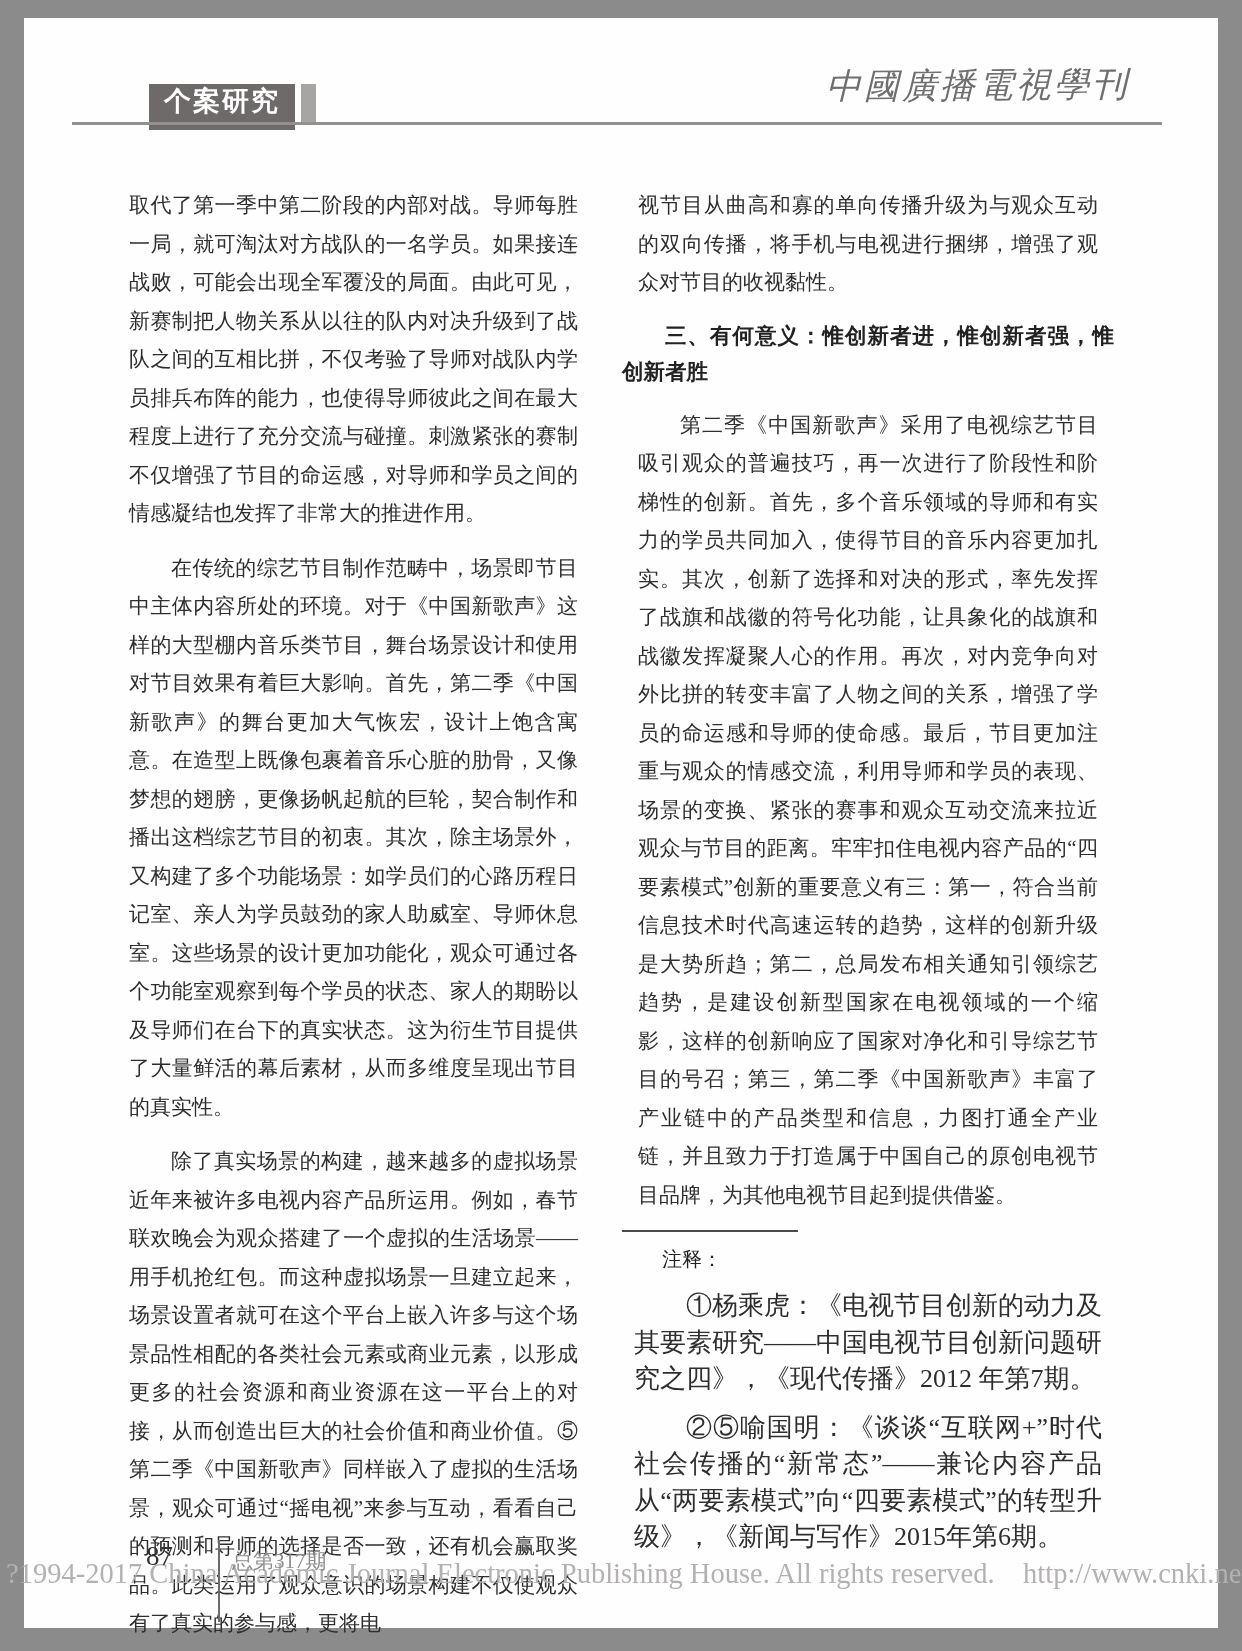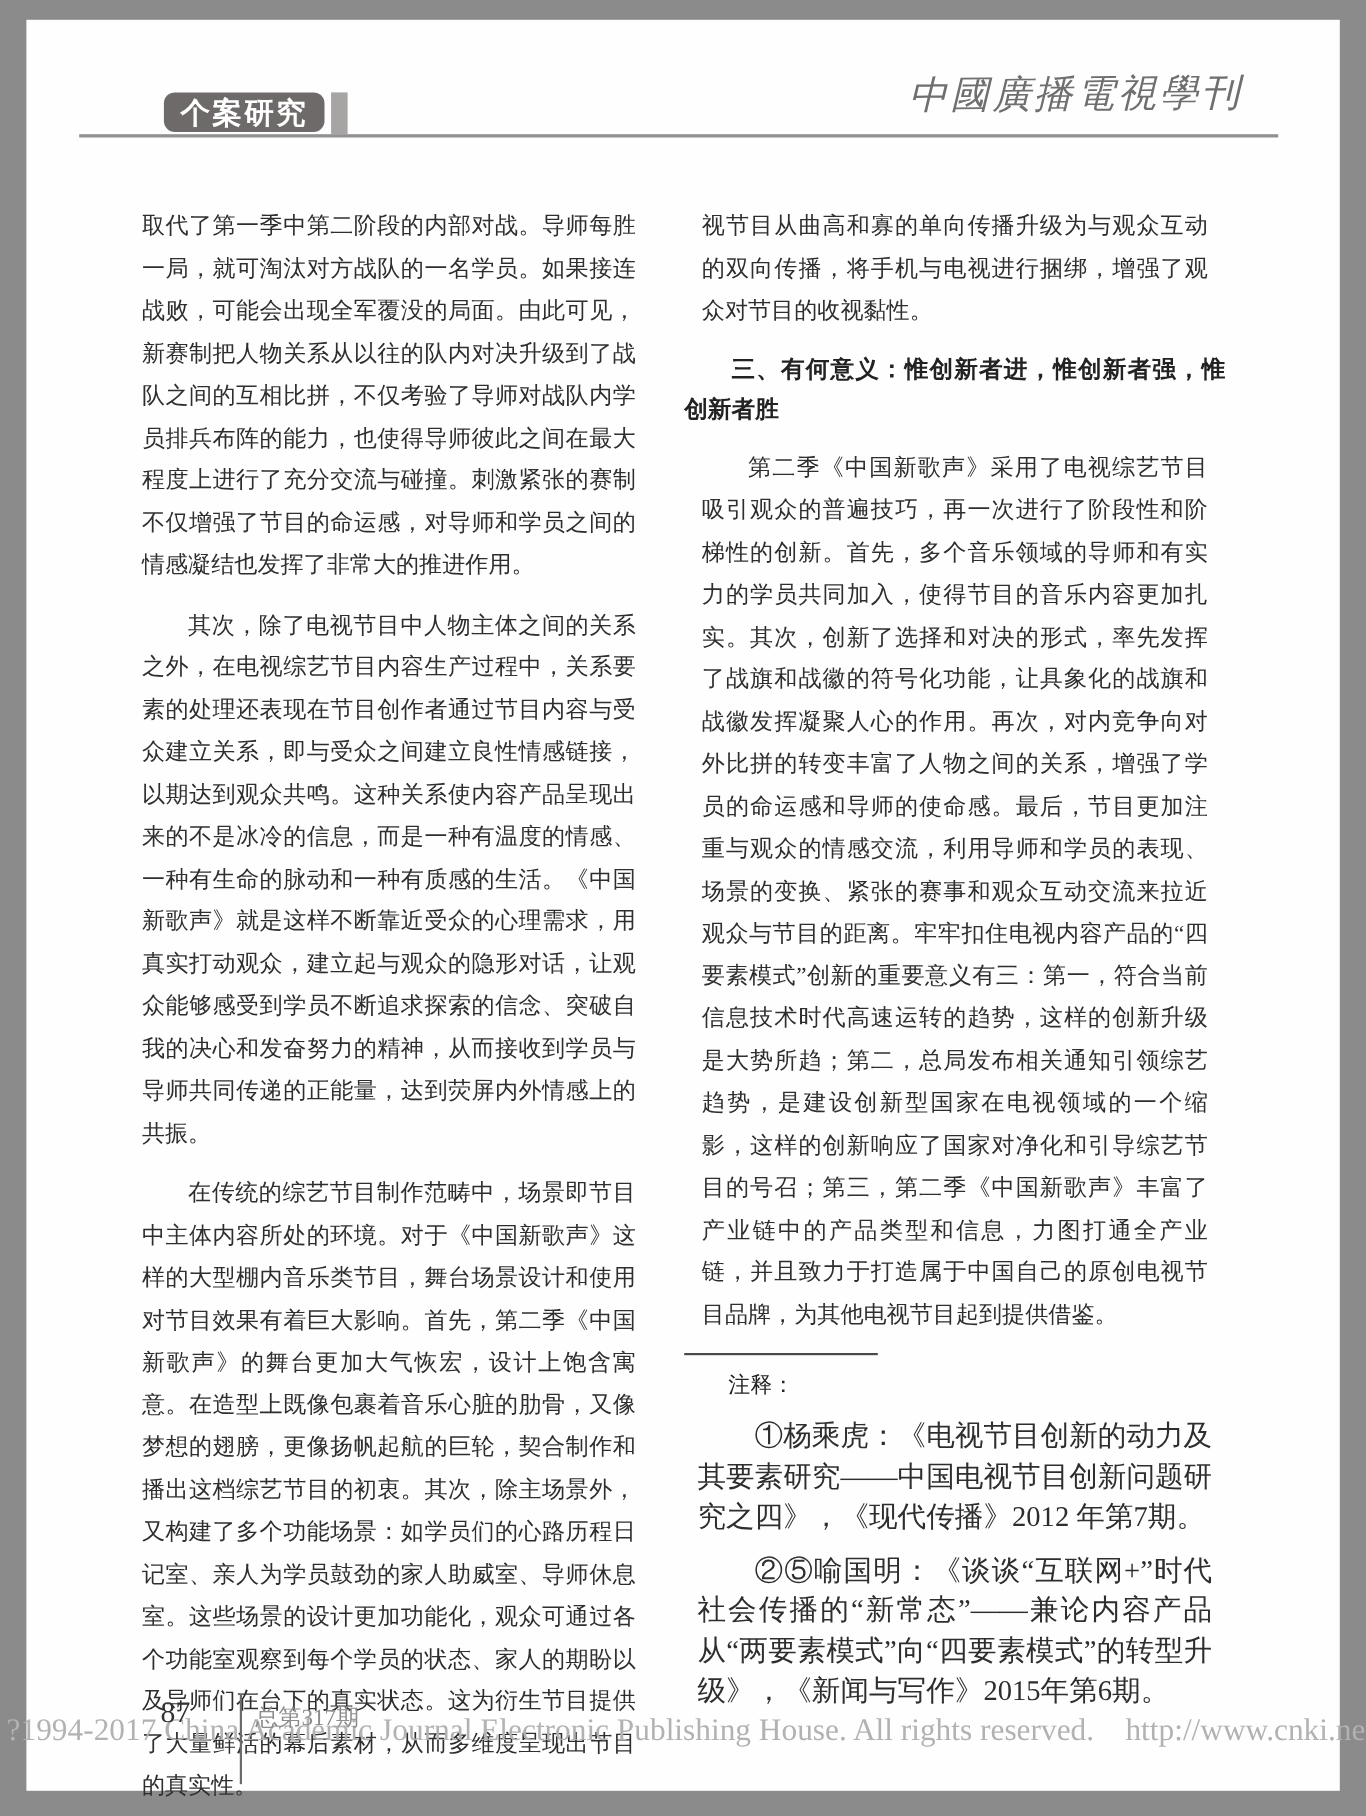--- a/index.html
+++ b/index.html
@@ -1,23 +1,23 @@
 <!DOCTYPE html>
 <html><head>
 <meta charset="utf-8">
 <style>
   html,body{margin:0;padding:0;}
   body{background:#777; font-family:"Liberation Serif", serif;}
   .page{position:relative; width:1242px; height:1651px; background:#8b8b8b; overflow:hidden; margin:0 auto;}
   .sheet{position:absolute; left:24px; top:18px; width:1194px; height:1610px; background:#fefefe;}
 
   
-  .label-box{position:absolute; left:149px; top:84px; width:146px; height:36px; background:#6e6a6a;
-             color:#fff; font-family:Liberation Sans, sans-serif; font-weight:bold; font-size:27px;
-             line-height:38px; text-align:center; letter-spacing:2px;border-radius:10px;}
+  .label-box{position:absolute; left:149px; top:84px; width:146px; height:46px; background:#6e6a6a;
+             color:#fff; font-family:Liberation Mono, monospace; font-weight:bold; font-size:27px;
+             line-height:38px; text-align:center; letter-spacing:2px;}
   .label-accent{position:absolute; left:301px; top:84px; width:15px; height:38px; background:#a7a4a4;}
   .journal-title{position:absolute; left:820px; top:62px; width:310px; text-align:right;
              font-style:italic; font-size:35px; color:#6f6f6f; letter-spacing:3px; transform:rotate(-0.5deg);}
   .header-rule{position:absolute; left:72px; top:122px; width:1090px; height:3px; background:#919191;}
 
   
   .col{position:absolute; top:170px; color:#2e2e2e;}
   .col-left{left:113px; width:481px;}
   .col-right{left:622px; width:492px;}
   .body-p{margin:16px; font-size:21px; line-height:38.5px; text-align:justify;}
@@ -48,21 +48,20 @@
 <div class="page">
   <div class="sheet"></div>
 
   <div class="label-box">个案研究</div>
   <div class="label-accent"></div>
   <div class="journal-title">中國廣播電視學刊</div>
   <div class="header-rule"></div>
 
   <div class="col col-left">
     <p class="body-p">取代了第一季中第二阶段的内部对战。导师每胜一局，就可淘汰对方战队的一名学员。如果接连战败，可能会出现全军覆没的局面。由此可见，新赛制把人物关系从以往的队内对决升级到了战队之间的互相比拼，不仅考验了导师对战队内学员排兵布阵的能力，也使得导师彼此之间在最大程度上进行了充分交流与碰撞。刺激紧张的赛制不仅增强了节目的命运感，对导师和学员之间的情感凝结也发挥了非常大的推进作用。</p>
-    <p class="body-p indent">其次，除了电视节目中人物主体之间的关系之外，在电视综艺节目内容生产过程中，关系要素的处理还表现在节目创作者通过节目内容与受众建立关系，即与受众之间建立良性情感链接，以期达到观众共鸣。这种关系使内容产品呈现出来的不是冰冷的信息，而是一种有温度的情感、一种有生命的脉动和一种有质感的生活。《中国新歌声》就是这样不断靠近受众的心理需求，用真实打动观众，建立起与观众的隐形对话，让观众能够感受到学员不断追求探索的信念、突破自我的决心和发奋努力的精神，从而接收到学员与导师共同传递的正能量，达到荧屏内外情感上的共振。</p>
     <p class="body-p indent">在传统的综艺节目制作范畴中，场景即节目中主体内容所处的环境。对于《中国新歌声》这样的大型棚内音乐类节目，舞台场景设计和使用对节目效果有着巨大影响。首先，第二季《中国新歌声》的舞台更加大气恢宏，设计上饱含寓意。在造型上既像包裹着音乐心脏的肋骨，又像梦想的翅膀，更像扬帆起航的巨轮，契合制作和播出这档综艺节目的初衷。其次，除主场景外，又构建了多个功能场景：如学员们的心路历程日记室、亲人为学员鼓劲的家人助威室、导师休息室。这些场景的设计更加功能化，观众可通过各个功能室观察到每个学员的状态、家人的期盼以及导师们在台下的真实状态。这为衍生节目提供了大量鲜活的幕后素材，从而多维度呈现出节目的真实性。</p>
     <p class="body-p indent">除了真实场景的构建，越来越多的虚拟场景近年来被许多电视内容产品所运用。例如，春节联欢晚会为观众搭建了一个虚拟的生活场景——用手机抢红包。而这种虚拟场景一旦建立起来，场景设置者就可在这个平台上嵌入许多与这个场景品性相配的各类社会元素或商业元素，以形成更多的社会资源和商业资源在这一平台上的对接，从而创造出巨大的社会价值和商业价值。⑤第二季《中国新歌声》同样嵌入了虚拟的生活场景，观众可通过“摇电视”来参与互动，看看自己的预测和导师的选择是否一致，还有机会赢取奖品。此类运用了观众意识的场景构建不仅使观众有了真实的参与感，更将电</p>
   </div>
 
   <div class="col col-right">
     <p class="body-p">视节目从曲高和寡的单向传播升级为与观众互动的双向传播，将手机与电视进行捆绑，增强了观众对节目的收视黏性。</p>
     <p class="sec-heading">三、有何意义：惟创新者进，惟创新者强，惟创新者胜</p>
     <p class="body-p indent">第二季《中国新歌声》采用了电视综艺节目吸引观众的普遍技巧，再一次进行了阶段性和阶梯性的创新。首先，多个音乐领域的导师和有实力的学员共同加入，使得节目的音乐内容更加扎实。其次，创新了选择和对决的形式，率先发挥了战旗和战徽的符号化功能，让具象化的战旗和战徽发挥凝聚人心的作用。再次，对内竞争向对外比拼的转变丰富了人物之间的关系，增强了学员的命运感和导师的使命感。最后，节目更加注重与观众的情感交流，利用导师和学员的表现、场景的变换、紧张的赛事和观众互动交流来拉近观众与节目的距离。牢牢扣住电视内容产品的“四要素模式”创新的重要意义有三：第一，符合当前信息技术时代高速运转的趋势，这样的创新升级是大势所趋；第二，总局发布相关通知引领综艺趋势，是建设创新型国家在电视领域的一个缩影，这样的创新响应了国家对净化和引导综艺节目的号召；第三，第二季《中国新歌声》丰富了产业链中的产品类型和信息，力图打通全产业链，并且致力于打造属于中国自己的原创电视节目品牌，为其他电视节目起到提供借鉴。</p>
 
     <div class="notes-divider"></div>

